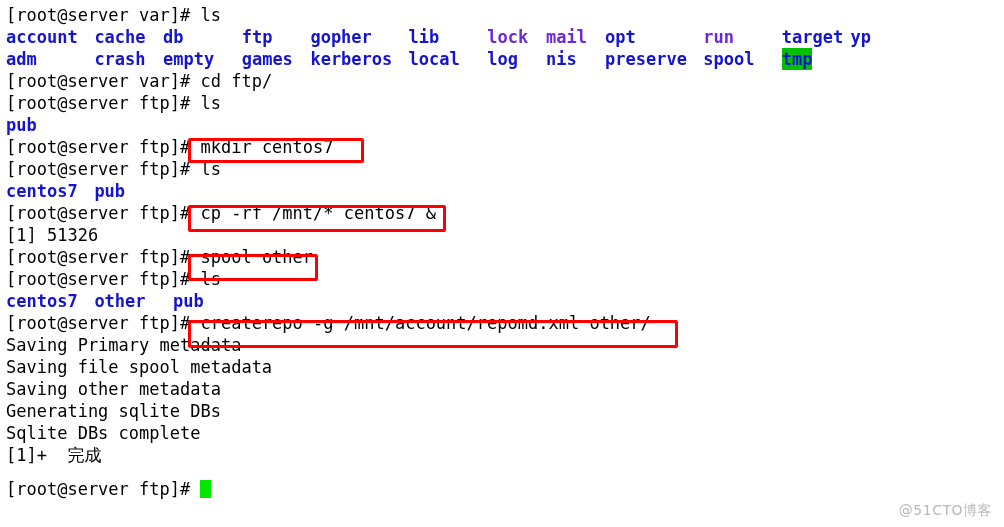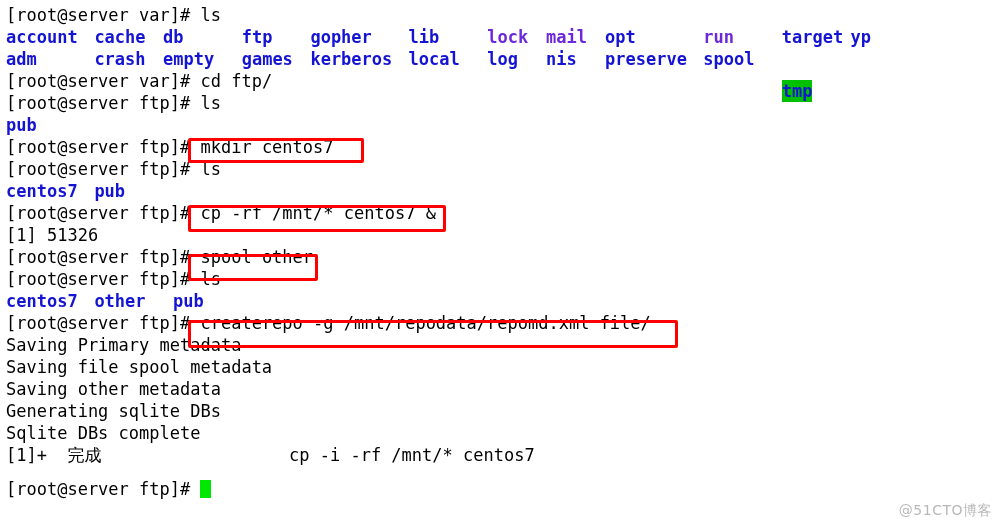--- a/index.html
+++ b/index.html
@@ -24,21 +24,21 @@
     height: 22px;
     white-space: pre;
     color: #000000;
     letter-spacing: 0;
   }
   .seg { white-space: pre; }
 
   
   .c-dir    { color: #1414d2; font-weight: bold; }
   .c-link   { color: #6d28d9; font-weight: bold; }
-  .c-sticky { color: #1414d2; font-weight: bold; background: #00c000; margin-top: 32px; }
+  .c-sticky { color: #1414d2; font-weight: bold; background: #00c000; }
   .c-plain  { color: #000000; }
 
   
   .cursor {
     display: inline-block;
     width: 11px;
     height: 18px;
     background: #00e800;
     vertical-align: -3px;
   }
@@ -77,27 +77,27 @@
       <div class="line" style="top: 92px;"><span class="seg c-plain">[root@server ftp]# </span><span class="seg c-plain">ls</span></div>
       <div class="line" style="top: 114px; width: 990px;"><span class="seg c-dir" style="position: absolute; left: 0px; top: 0px;">pub</span></div>
       <div class="line" style="top: 136px;"><span class="seg c-plain">[root@server ftp]# </span><span class="seg c-plain">mkdir centos7</span></div>
       <div class="line" style="top: 158px;"><span class="seg c-plain">[root@server ftp]# </span><span class="seg c-plain">ls</span></div>
       <div class="line" style="top: 180px; width: 990px;"><span class="seg c-dir" style="position: absolute; left: 0px; top: 0px;">centos7</span><span class="seg c-dir" style="position: absolute; left: 88.38px; top: 0px;">pub</span></div>
       <div class="line" style="top: 202px;"><span class="seg c-plain">[root@server ftp]# </span><span class="seg c-plain">cp -rf /mnt/* centos7 &amp;</span></div>
       <div class="line" style="top: 224px;"><span class="seg c-plain">[1] 51326</span></div>
       <div class="line" style="top: 246px;"><span class="seg c-plain">[root@server ftp]# </span><span class="seg c-plain">spool other</span></div>
       <div class="line" style="top: 268px;"><span class="seg c-plain">[root@server ftp]# </span><span class="seg c-plain">ls</span></div>
       <div class="line" style="top: 290px; width: 990px;"><span class="seg c-dir" style="position: absolute; left: 0px; top: 0px;">centos7</span><span class="seg c-dir" style="position: absolute; left: 88.38px; top: 0px;">other</span><span class="seg c-dir" style="position: absolute; left: 166.94px; top: 0px;">pub</span></div>
-      <div class="line" style="top: 312px;"><span class="seg c-plain">[root@server ftp]# </span><span class="seg c-plain">createrepo -g /mnt/repodata/repomd.xml file/</span></div>
+      <div class="line" style="top: 312px;"><span class="seg c-plain">[root@server ftp]# </span><span class="seg c-plain">createrepo -g /mnt/account/repomd.xml other/</span></div>
       <div class="line" style="top: 334px;"><span class="seg c-plain">Saving Primary metadata</span></div>
       <div class="line" style="top: 356px;"><span class="seg c-plain">Saving file spool metadata</span></div>
       <div class="line" style="top: 378px;"><span class="seg c-plain">Saving other metadata</span></div>
       <div class="line" style="top: 400px;"><span class="seg c-plain">Generating sqlite DBs</span></div>
       <div class="line" style="top: 422px;"><span class="seg c-plain">Sqlite DBs complete</span></div>
-      <div class="line" style="top: 444px; width: 990px;"><span class="seg c-plain">[1]+  完成</span><span class="seg c-plain" style="position: absolute; left: 283px; top: 0px;">cp -i -rf /mnt/* centos7</span></div>
+      <div class="line" style="top: 444px; width: 990px;"><span class="seg c-plain">[1]+  完成</span></div>
       <div class="line" style="top: 478px;"><span class="seg c-plain">[root@server ftp]# </span><span class="cursor"></span></div>
     </div>
   <div id="annots">
       <div class="annot" style="left: 188px; top: 138px; width: 176px; height: 25px;"></div>
       <div class="annot" style="left: 188px; top: 205px; width: 258px; height: 27px;"></div>
       <div class="annot" style="left: 188px; top: 254px; width: 130px; height: 27px;"></div>
       <div class="annot" style="left: 188px; top: 320px; width: 490px; height: 28px;"></div>
     </div>
   <div id="watermark">@51CTO博客</div>
 </div>

